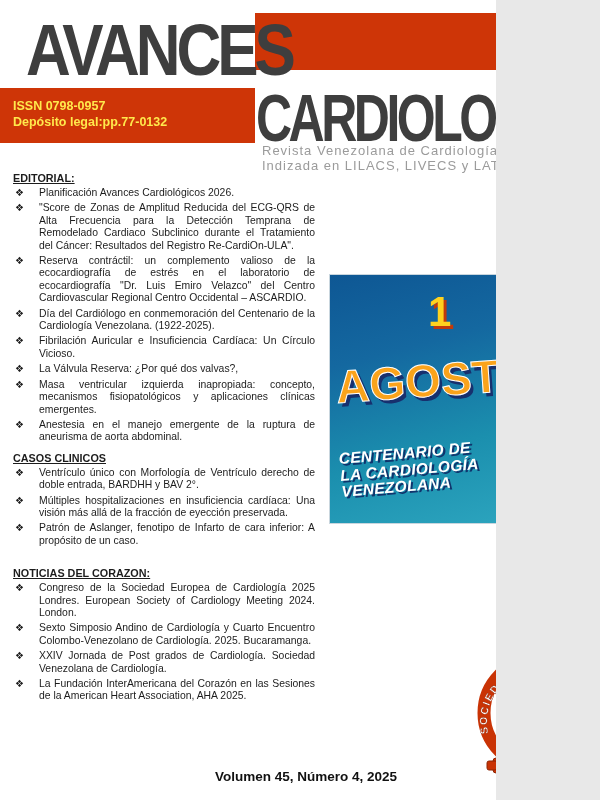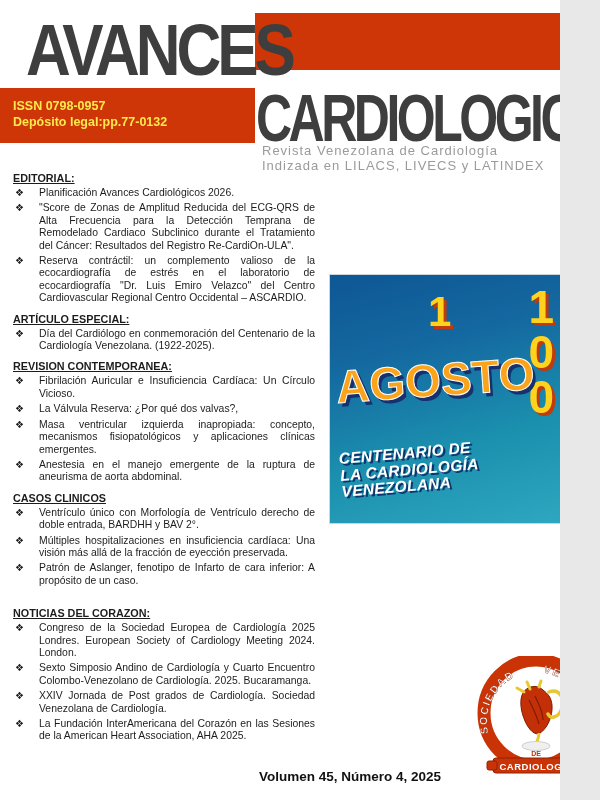--- a/index.html
+++ b/index.html
@@ -1,16 +1,16 @@
 <!DOCTYPE html>
 <html><head>
 <meta charset="utf-8">
 <style>
   html,body{margin:0;padding:0;background:#e8e8e8}
-  .page{position:relative;width:560px;height:800px;background:#ffffff;overflow:hidden;
+  .page{position:relative;width:496px;height:800px;background:#ffffff;overflow:hidden;
         font-family:"Liberation Sans",sans-serif;-webkit-font-smoothing:antialiased}
 
   
   .red-top{position:absolute;left:255px;top:13px;width:343px;height:57px;background:#CE3507}
   .title1{position:absolute;left:26px;top:14px;font-size:62px;line-height:1;font-weight:bold;
           color:#3E3E3E;letter-spacing:-4px;transform:scaleY(1.18);transform-origin:left top;
           white-space:nowrap}
   .issn-band{position:absolute;left:0;top:88px;width:255px;height:55px;background:#CE3507;
              box-sizing:border-box;padding:10px 0 4px 13px;color:#FFE94C;font-weight:bold;
              font-size:12.5px;line-height:16px}
@@ -47,21 +47,21 @@
          letter-spacing:.3px;text-shadow:2px 2px 0 rgba(13,35,96,.85);white-space:nowrap}
 
   
   .logo{position:absolute;left:477px;top:656px;width:119px;height:123px}
   .logo text{font-family:"Liberation Sans",sans-serif;font-weight:bold}
   .ringtxt{fill:#ffffff;font-size:10.5px;letter-spacing:1.5px;stroke:#7E1C02;stroke-width:.35px}
   .bannertxt{fill:#ffffff;font-size:9.5px;letter-spacing:.5px}
   .detxt{fill:#C23005;font-size:7px}
 
   
-  .footer{position:absolute;left:16px;top:769px;width:100%;box-sizing:border-box;padding-left:108px;
+  .footer{position:absolute;left:4px;top:769px;width:100%;box-sizing:border-box;padding-left:108px;
           text-align:center;font-size:13.5px;font-weight:bold;color:#111111}
 </style>
 </head>
 <body>
 
 <div class="page">
 
   <div class="red-top"></div>
   <div class="title1">AVANCES</div>
 
@@ -89,29 +89,27 @@
         <span class="blt">❖</span>
         <span class="itx">"Score de Zonas de Amplitud Reducida del ECG-QRS de Alta Frecuencia para la Detección Temprana de Remodelado Cardiaco Subclinico durante el Tratamiento del Cáncer: Resultados del Registro Re-CardiOn-ULA".</span>
       </div>
       <div class="item">
         <span class="blt">❖</span>
         <span class="itx">Reserva contráctil: un complemento valioso de la ecocardiografía de estrés en el laboratorio de ecocardiografía "Dr. Luis Emiro Velazco" del Centro Cardiovascular Regional Centro Occidental – ASCARDIO.</span>
       </div>
     </div>
 
     <div class="sec">
-      <div class="sec-h">ARTÍCULO ESPECIAL:</div>
       <div class="item">
         <span class="blt">❖</span>
         <span class="itx">Día del Cardiólogo en conmemoración del Centenario de la Cardiología Venezolana.   (1922-2025).</span>
       </div>
     </div>
 
     <div class="sec">
-      <div class="sec-h">REVISION CONTEMPORANEA:</div>
       <div class="item">
         <span class="blt">❖</span>
         <span class="itx">Fibrilación Auricular e Insuficiencia Cardíaca: Un Círculo Vicioso.</span>
       </div>
       <div class="item">
         <span class="blt">❖</span>
         <span class="itx">La Válvula Reserva: ¿Por qué dos valvas?,</span>
       </div>
       <div class="item">
         <span class="blt">❖</span>

